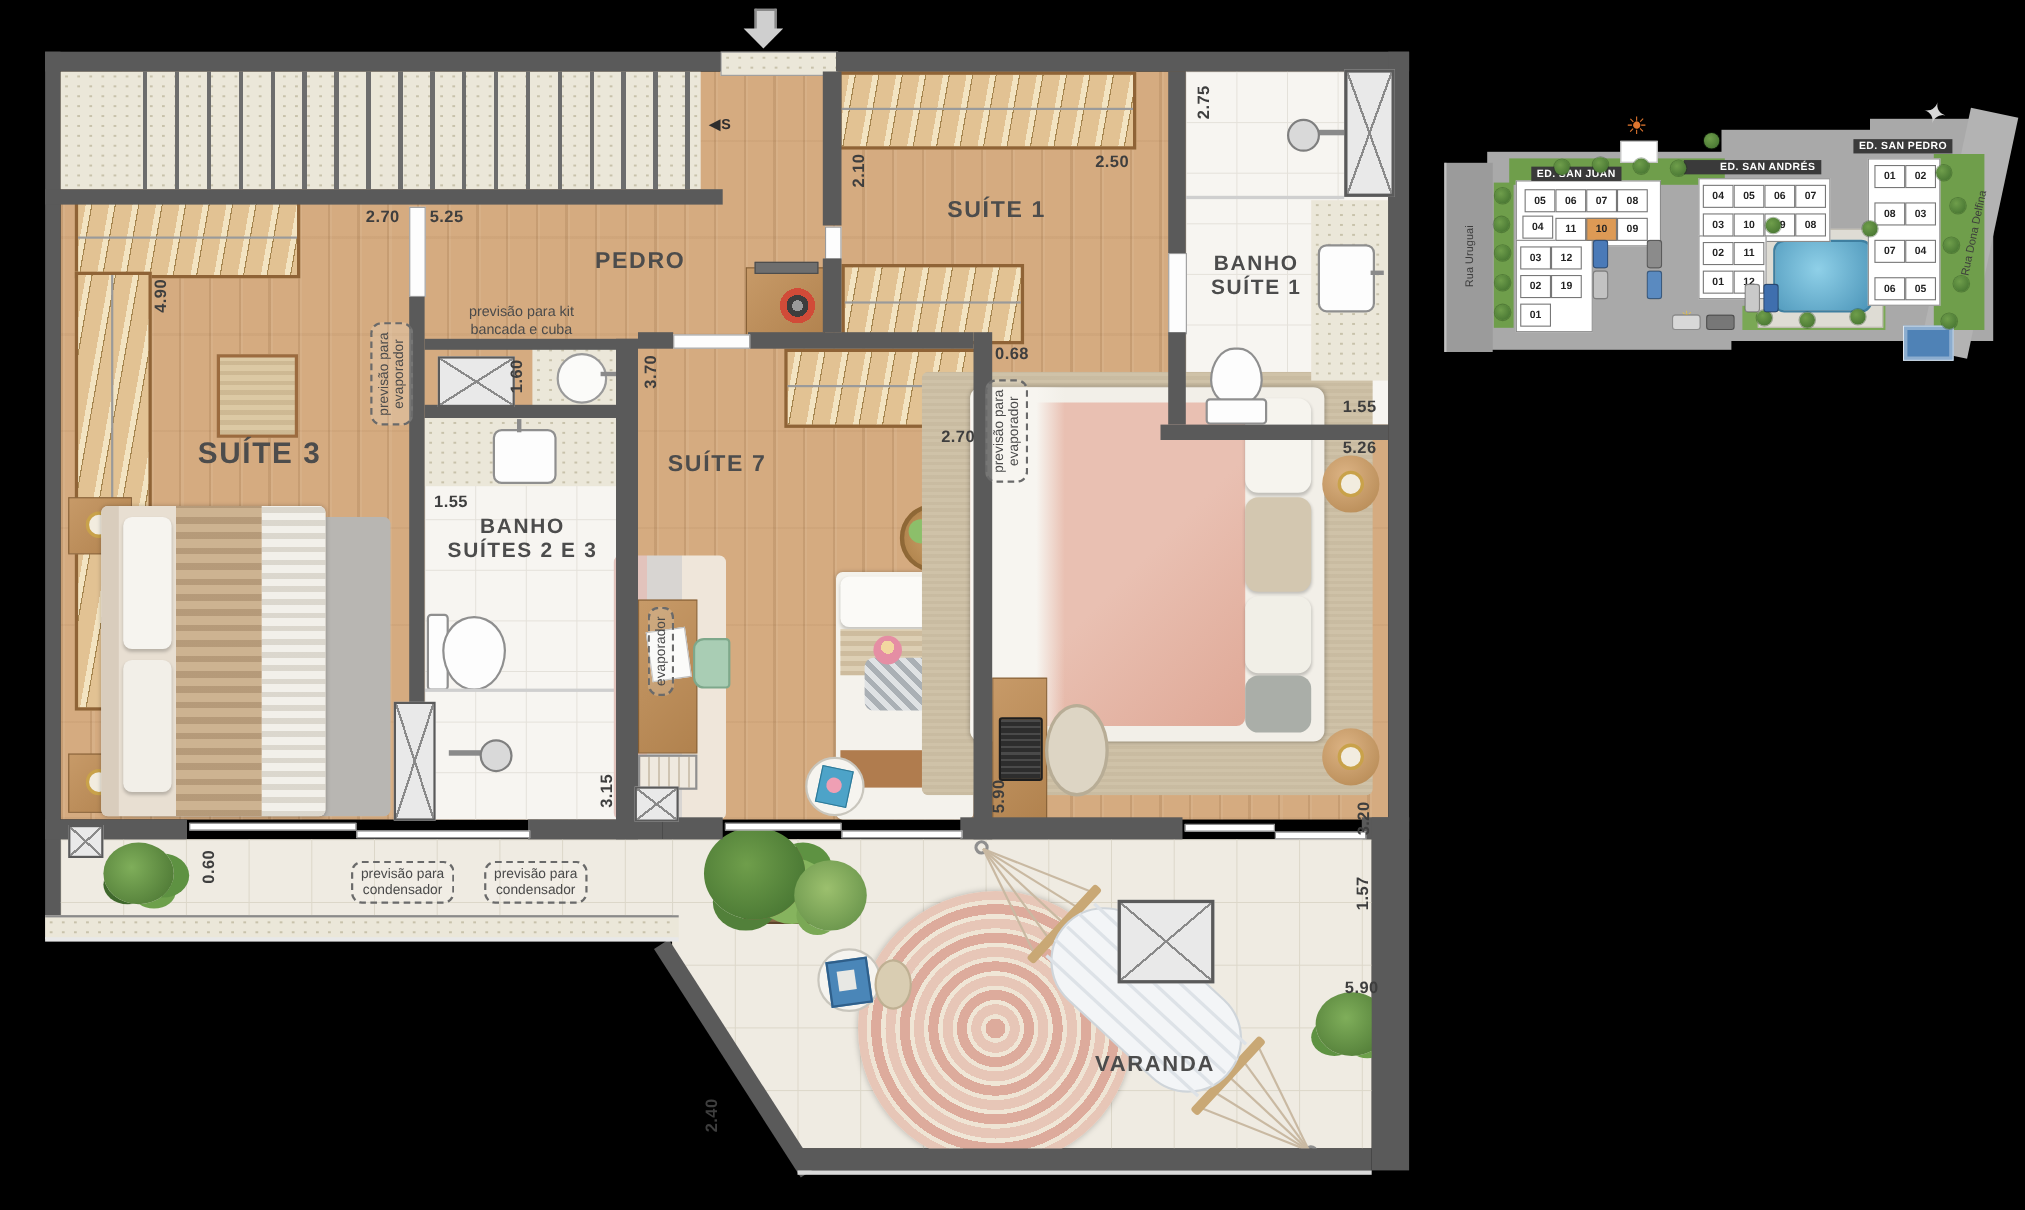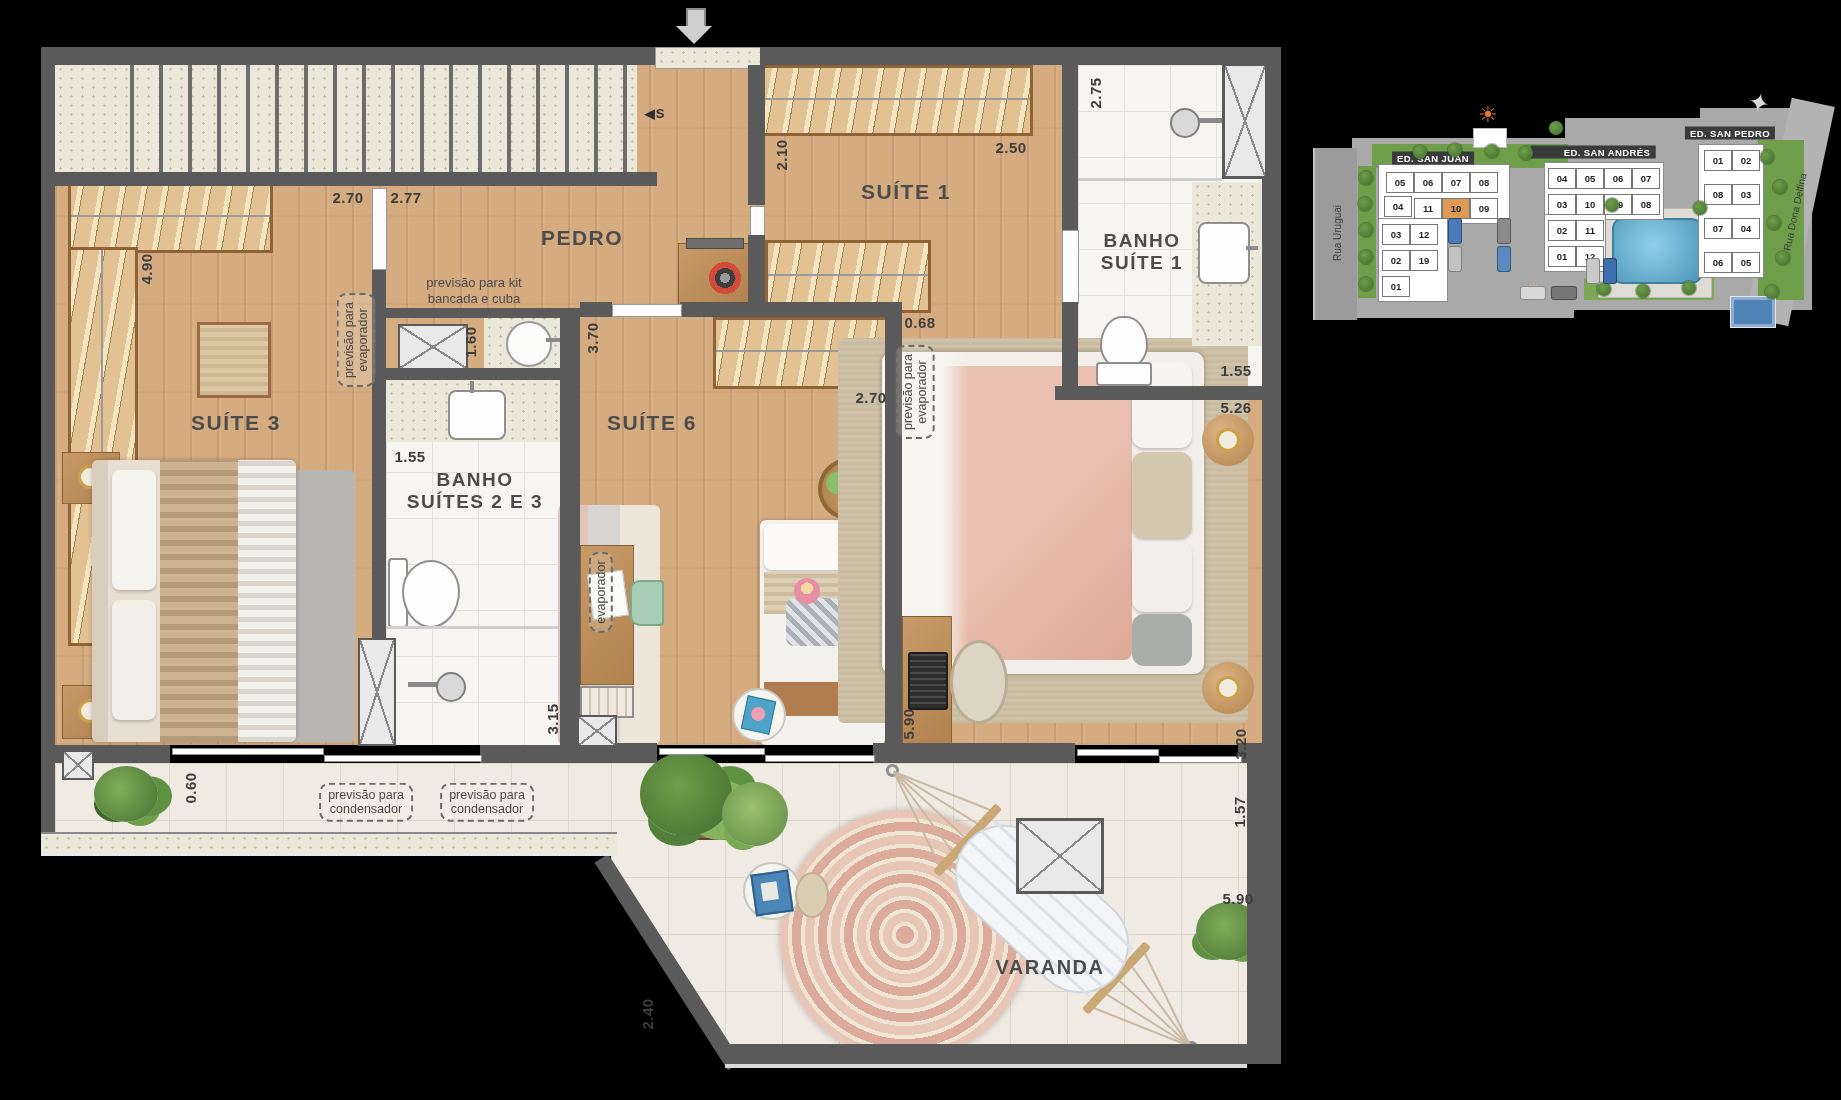--- a/index.html
+++ b/index.html
@@ -264,29 +264,29 @@
     <div class="shaft" style="left:398px;top:324px;width:66px;height:42px;border-width:2px;"></div>
     <div class="shaft" style="left:358px;top:638px;width:34px;height:104px;border-width:2px;"></div>
     <div class="shaft" style="left:577px;top:715px;width:36px;height:28px;border-width:2px;"></div>
     <div class="shaft" style="left:1016px;top:818px;width:82px;height:70px;"></div>
     <div class="shaft" style="left:62px;top:750px;width:28px;height:26px;border-width:2px;"></div>
 
     <div class="abs" style="left:686px;top:8px;width:16px;height:18px;background:#cfcfcf;border:2px solid #8a8a8a;border-bottom:none;"></div>
     <div class="abs" style="left:676px;top:26px;width:0;height:0;border-left:18px solid transparent;border-right:18px solid transparent;border-top:18px solid #cfcfcf;"></div>
 
     <div id="plan-text">
-        <div class="gen room-label" style="left: 236px; top: 423px; transform: translate(-50%, -50%); font-size: 21px;">SUÍTE 3</div>
+        <div class="gen room-label" style="left: 236px; top: 413px; transform: translate(-50%, -50%); font-size: 27px;">SUÍTE 3</div>
         <div class="gen room-label" style="left: 582px; top: 238px; transform: translate(-50%, -50%); font-size: 21px;">PEDRO</div>
-        <div class="gen room-label" style="left: 652px; top: 423px; transform: translate(-50%, -50%); font-size: 21px;">SUÍTE 6</div>
+        <div class="gen room-label" style="left: 652px; top: 423px; transform: translate(-50%, -50%); font-size: 21px;">SUÍTE 7</div>
         <div class="gen room-label" style="left: 906px; top: 192px; transform: translate(-50%, -50%); font-size: 21px;">SUÍTE 1</div>
         <div class="gen room-label" style="left: 475px; top: 491px; transform: translate(-50%, -50%); font-size: 19px;">BANHO<br>SUÍTES 2 E 3</div>
         <div class="gen room-label" style="left: 1142px; top: 252px; transform: translate(-50%, -50%); font-size: 19px;">BANHO<br>SUÍTE 1</div>
         <div class="gen room-label" style="left: 1050px; top: 968px; transform: translate(-50%, -50%); font-size: 20px;">VARANDA</div>
         <div class="gen dim" style="left: 348px; top: 197px; transform: translate(-50%, -50%);">2.70</div>
-        <div class="gen dim" style="left: 406px; top: 197px; transform: translate(-50%, -50%);">2.77</div>
+        <div class="gen dim" style="left: 406px; top: 197px; transform: translate(-50%, -50%);">5.25</div>
         <div class="gen dim" style="left: 146px; top: 269px; transform: translate(-50%, -50%) rotate(-90deg);">4.90</div>
         <div class="gen dim" style="left: 781px; top: 155px; transform: translate(-50%, -50%) rotate(-90deg);">2.10</div>
         <div class="gen dim" style="left: 1011px; top: 147px; transform: translate(-50%, -50%);">2.50</div>
         <div class="gen dim" style="left: 1095px; top: 93px; transform: translate(-50%, -50%) rotate(-90deg);">2.75</div>
         <div class="gen dim" style="left: 470px; top: 342px; transform: translate(-50%, -50%) rotate(-90deg);">1.60</div>
         <div class="gen dim" style="left: 592px; top: 338px; transform: translate(-50%, -50%) rotate(-90deg);">3.70</div>
         <div class="gen dim" style="left: 410px; top: 456px; transform: translate(-50%, -50%);">1.55</div>
         <div class="gen dim" style="left: 920px; top: 322px; transform: translate(-50%, -50%);">0.68</div>
         <div class="gen dim" style="left: 871px; top: 397px; transform: translate(-50%, -50%);">2.70</div>
         <div class="gen dim" style="left: 1236px; top: 407px; transform: translate(-50%, -50%);">5.26</div>

